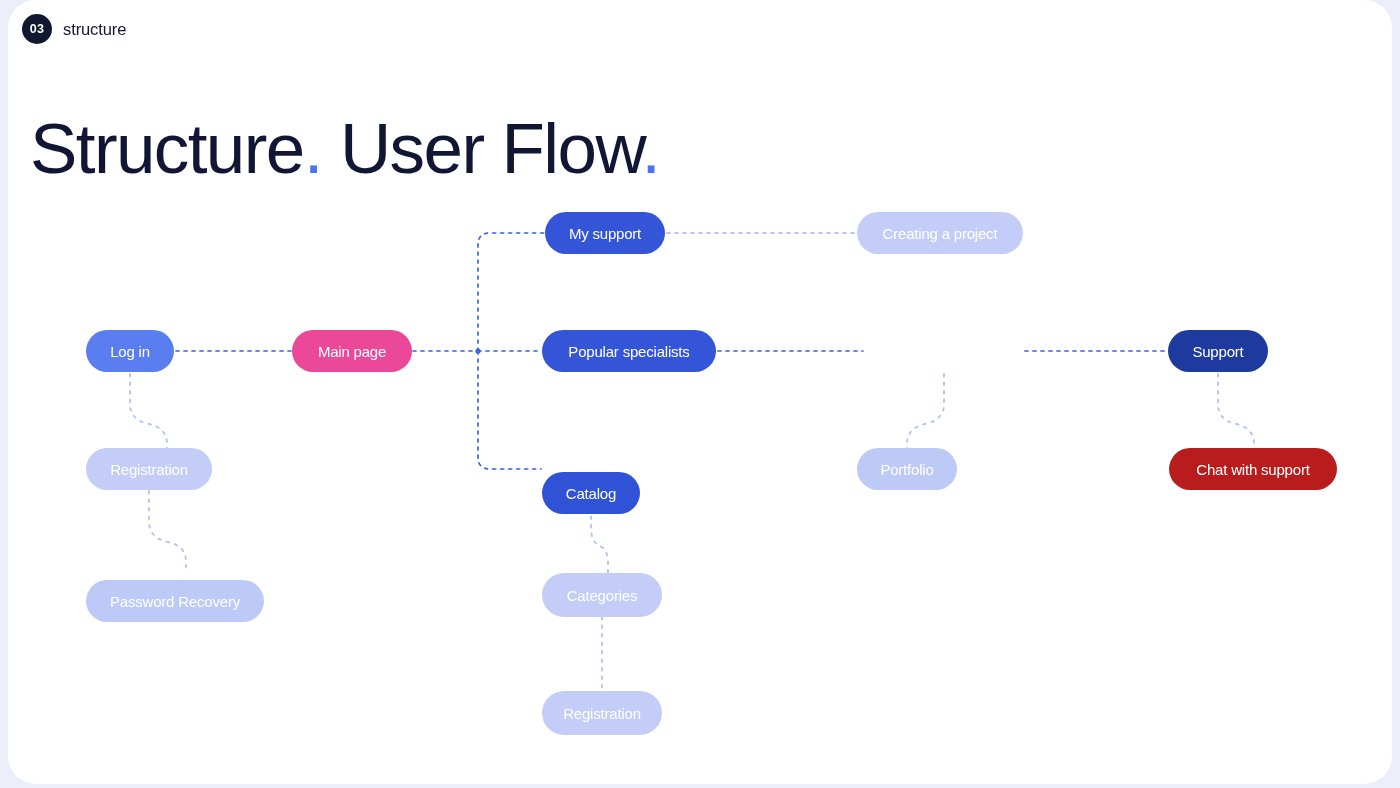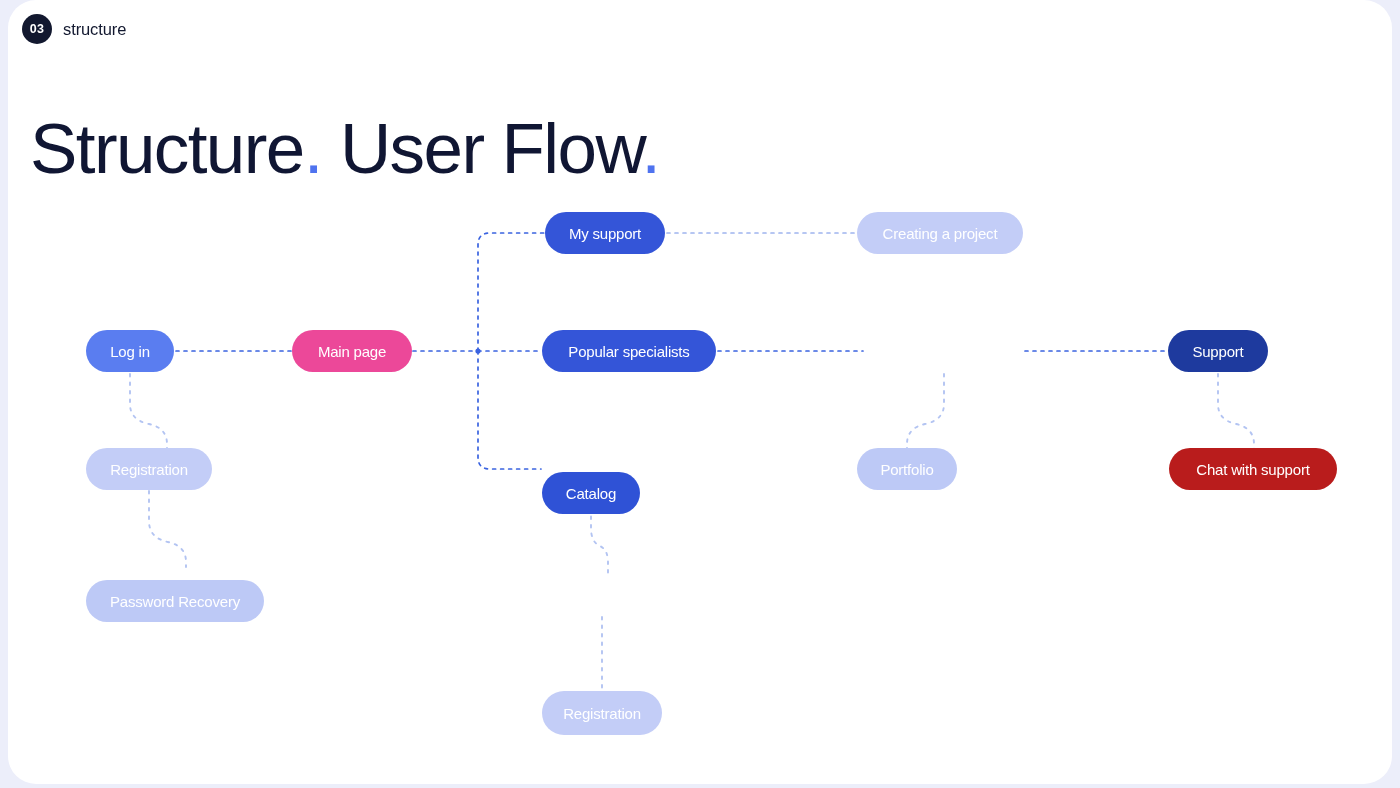--- a/index.html
+++ b/index.html
@@ -184,19 +184,22 @@
     </div>
 
     <div class="node" style="left:1245px; top:469px; width:168px; background:#b91c1c;">
       <span>Chat with support</span>
     </div>
 
     <div class="node" style="left:167px; top:587px; width:178px; background:#bdc9f6;margin-top:14px;">
       <span>Password Recovery</span>
     </div>
 
+    <div class="node tall" style="left:594px; top:595px; width:120px; background:#c3cdf7;">
+      <span>Categories</span>
+    </div>
 
     <div class="node tall" style="left:594px; top:713px; width:120px; background:#c3cdf7;">
       <span>Registration</span>
     </div>
 
   </div>
 </div>
 
 </body></html>

